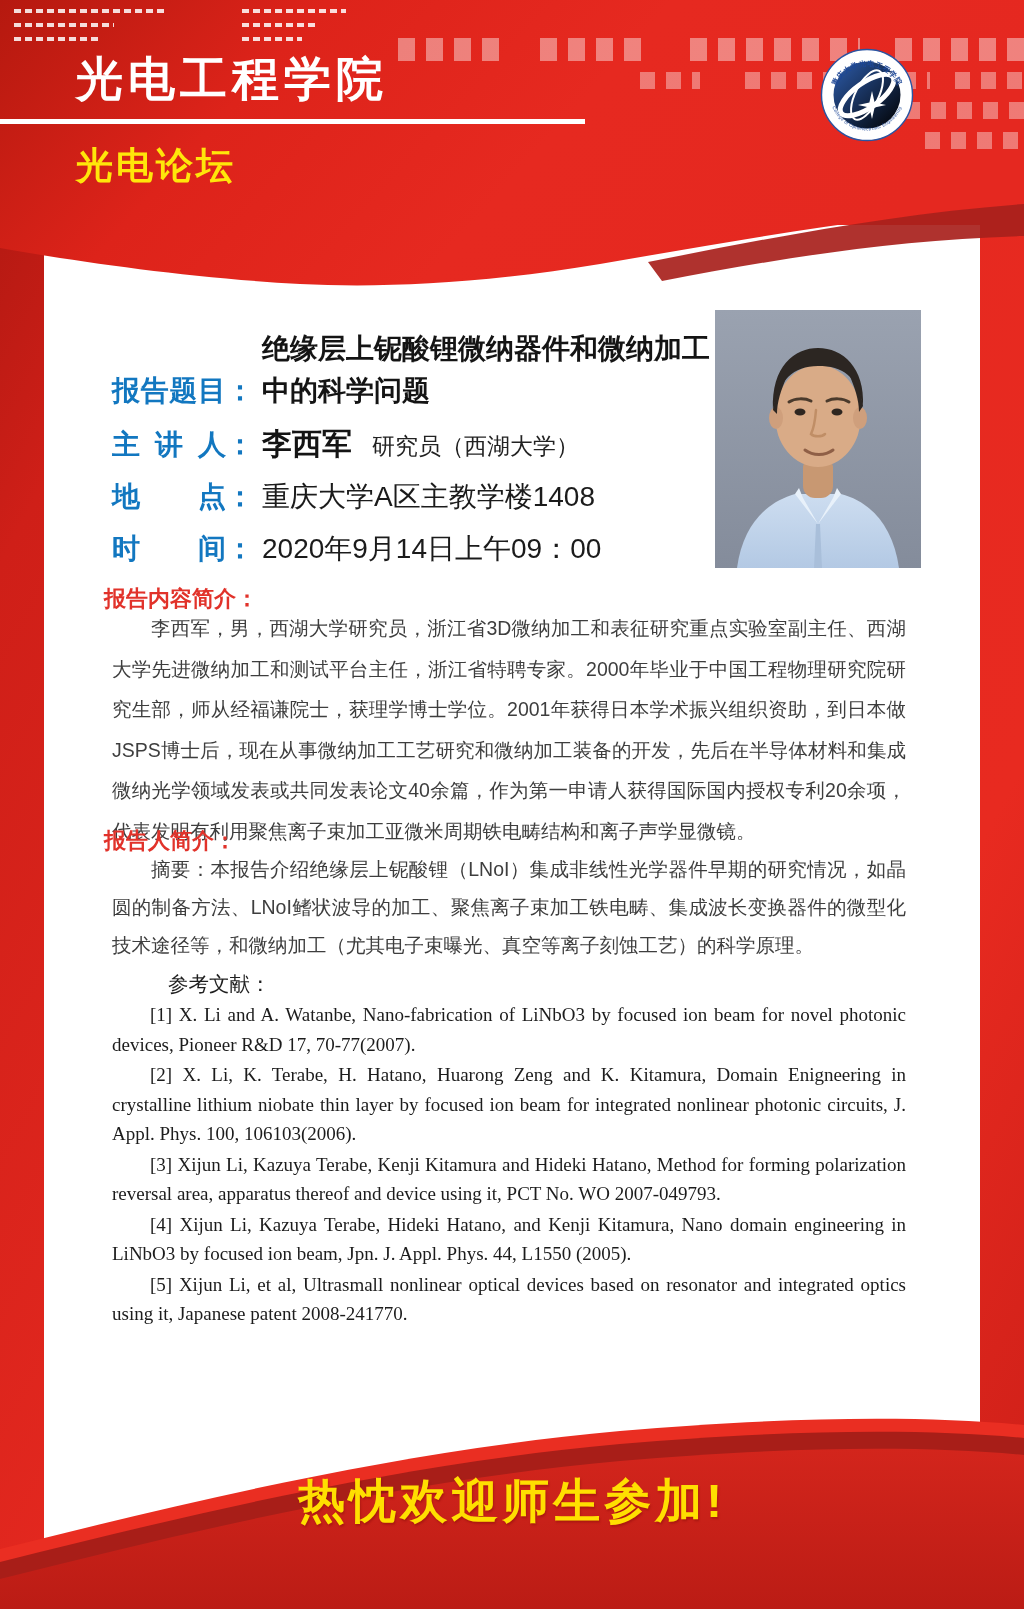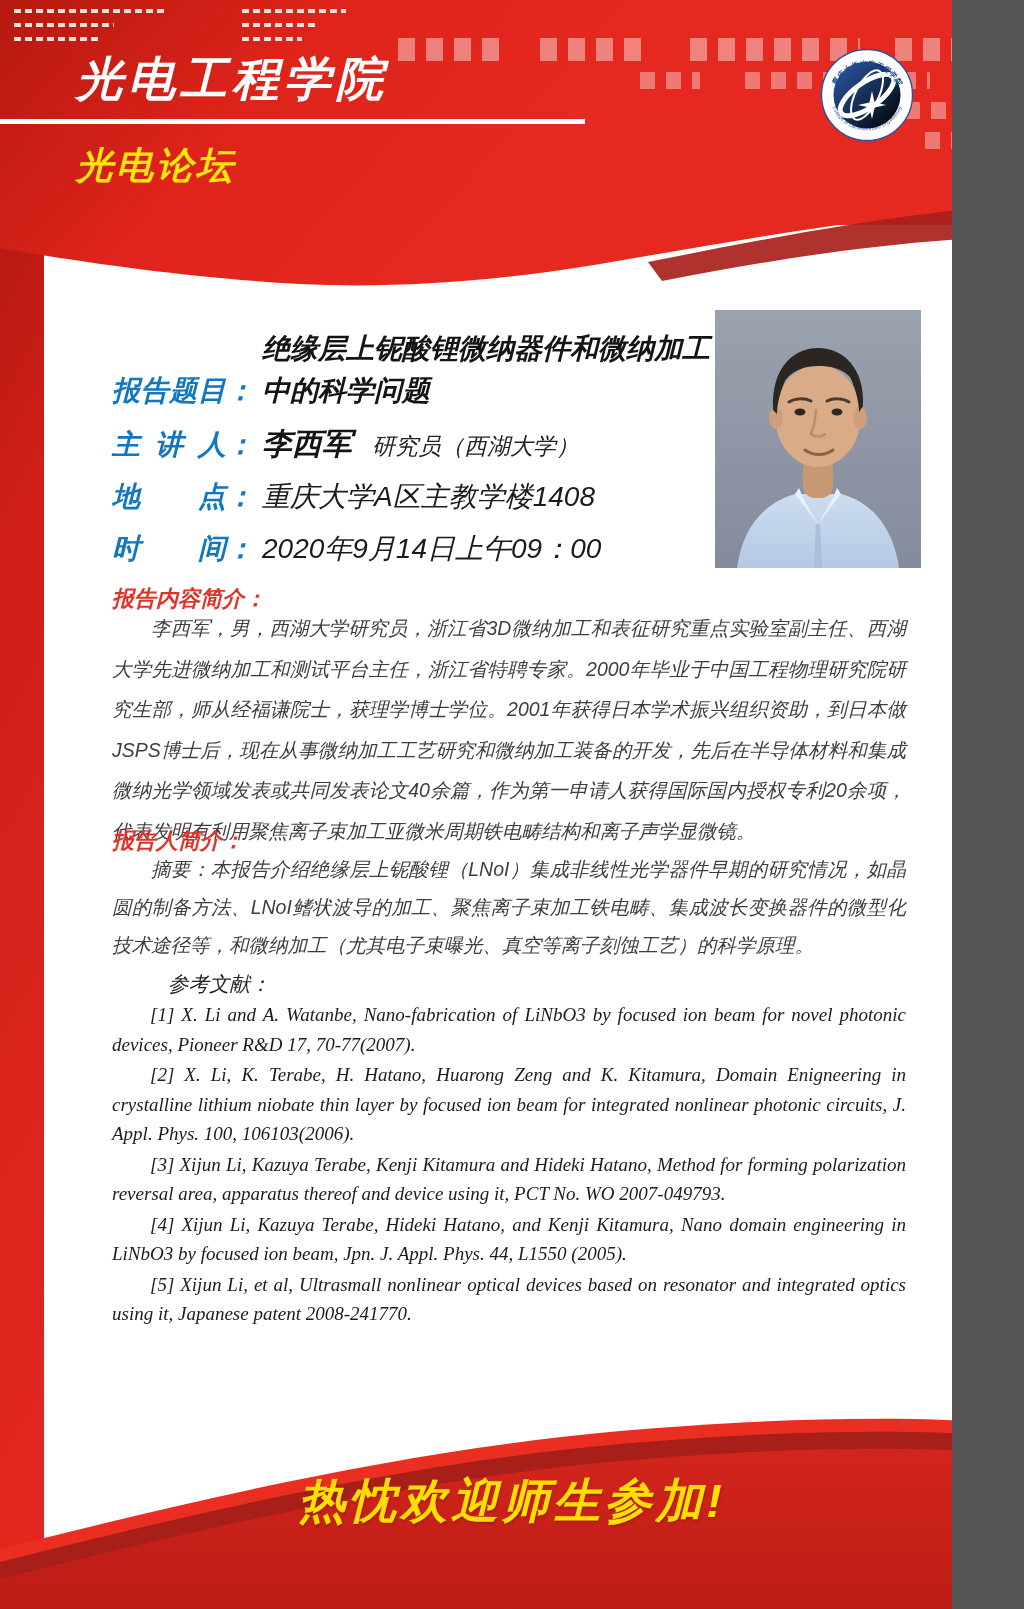--- a/index.html
+++ b/index.html
@@ -1,20 +1,19 @@
 <!DOCTYPE html>
 <html><head>
 <meta charset="utf-8">
 <style>
   html,body{margin:0;padding:0;background:#555;}
   .poster{
-    position:relative;width:952px;height:1609px;overflow:hidden;
+    position:relative;width:1024px;height:1609px;overflow:hidden;
     background:linear-gradient(118deg,#a5160f 0%,#cf1f18 16%,#e62920 52%,#e82a20 76%,#cd1f18 100%);
     font-family:"Liberation Sans",sans-serif;
-    font-style:italic;
   }
   
   .dash-cluster{position:absolute;top:9px;}
   .dash-row{height:4px;margin-bottom:10px;background:repeating-linear-gradient(90deg,rgba(255,255,255,.85) 0 7px,transparent 7px 11px);}
   
   .sq{position:absolute;background:repeating-linear-gradient(90deg,rgba(255,255,255,.42) 0 17px,transparent 17px 28px);}
   .sq.small{background:repeating-linear-gradient(90deg,rgba(255,255,255,.38) 0 15px,transparent 15px 26px);}
   
   .college-title{position:absolute;left:76px;top:48px;z-index:3;color:#fff;
     font-family:"Liberation Serif","DejaVu Serif",serif;font-weight:bold;font-size:47px;letter-spacing:5px;}
@@ -35,21 +34,21 @@
     text-align:justify;text-align-last:justify;}
   .fcolon{color:#1277c0;font-weight:bold;font-size:28px;line-height:1.5;margin-right:8px;}
   .title-val{width:452px;font-size:28px;font-weight:bold;color:#141414;line-height:1.5;}
   .row-title{margin-bottom:12px;}
   .row-speaker{margin-bottom:10px;align-items:baseline;}
   .speaker-name{font-size:30px;font-weight:bold;color:#141414;margin-right:20px;line-height:1.35;}
   .speaker-affil{font-size:23px;color:#222;line-height:1.6;}
   .row-venue,.row-time{margin-bottom:10px;}
   .plain-val{font-size:28px;color:#1b1b1b;line-height:1.5;}
   
-  .sec-head{position:absolute;left:112px;z-index:2;font-weight:bold;font-size:22px;color:#e1322a;}
+  .sec-head{position:absolute;left:104px;z-index:2;font-weight:bold;font-size:22px;color:#e1322a;}
   .sec-body{position:absolute;left:112px;width:794px;z-index:2;color:#3e3e3e;font-size:19.5px;
     line-height:40.5px;text-align:justify;text-indent:2em;}
   .intro-head{top:584px;}
   .intro-body{top:608px;}
   .bio-head{top:826px;}
   .bio-body{top:850px;line-height:38px;}
   .refs-label{position:absolute;left:128px;top:970px;z-index:2;font-size:20.5px;color:#1f1f1f;padding-left:40px;}
   .refs{position:absolute;left:112px;top:1000px;width:794px;z-index:2;
     font-family:"Liberation Serif","DejaVu Serif",serif;font-size:19px;line-height:29.5px;color:#1c1c1c;text-align:justify;}
   .refs p{margin:0 0 1px 0;text-indent:2em;}

